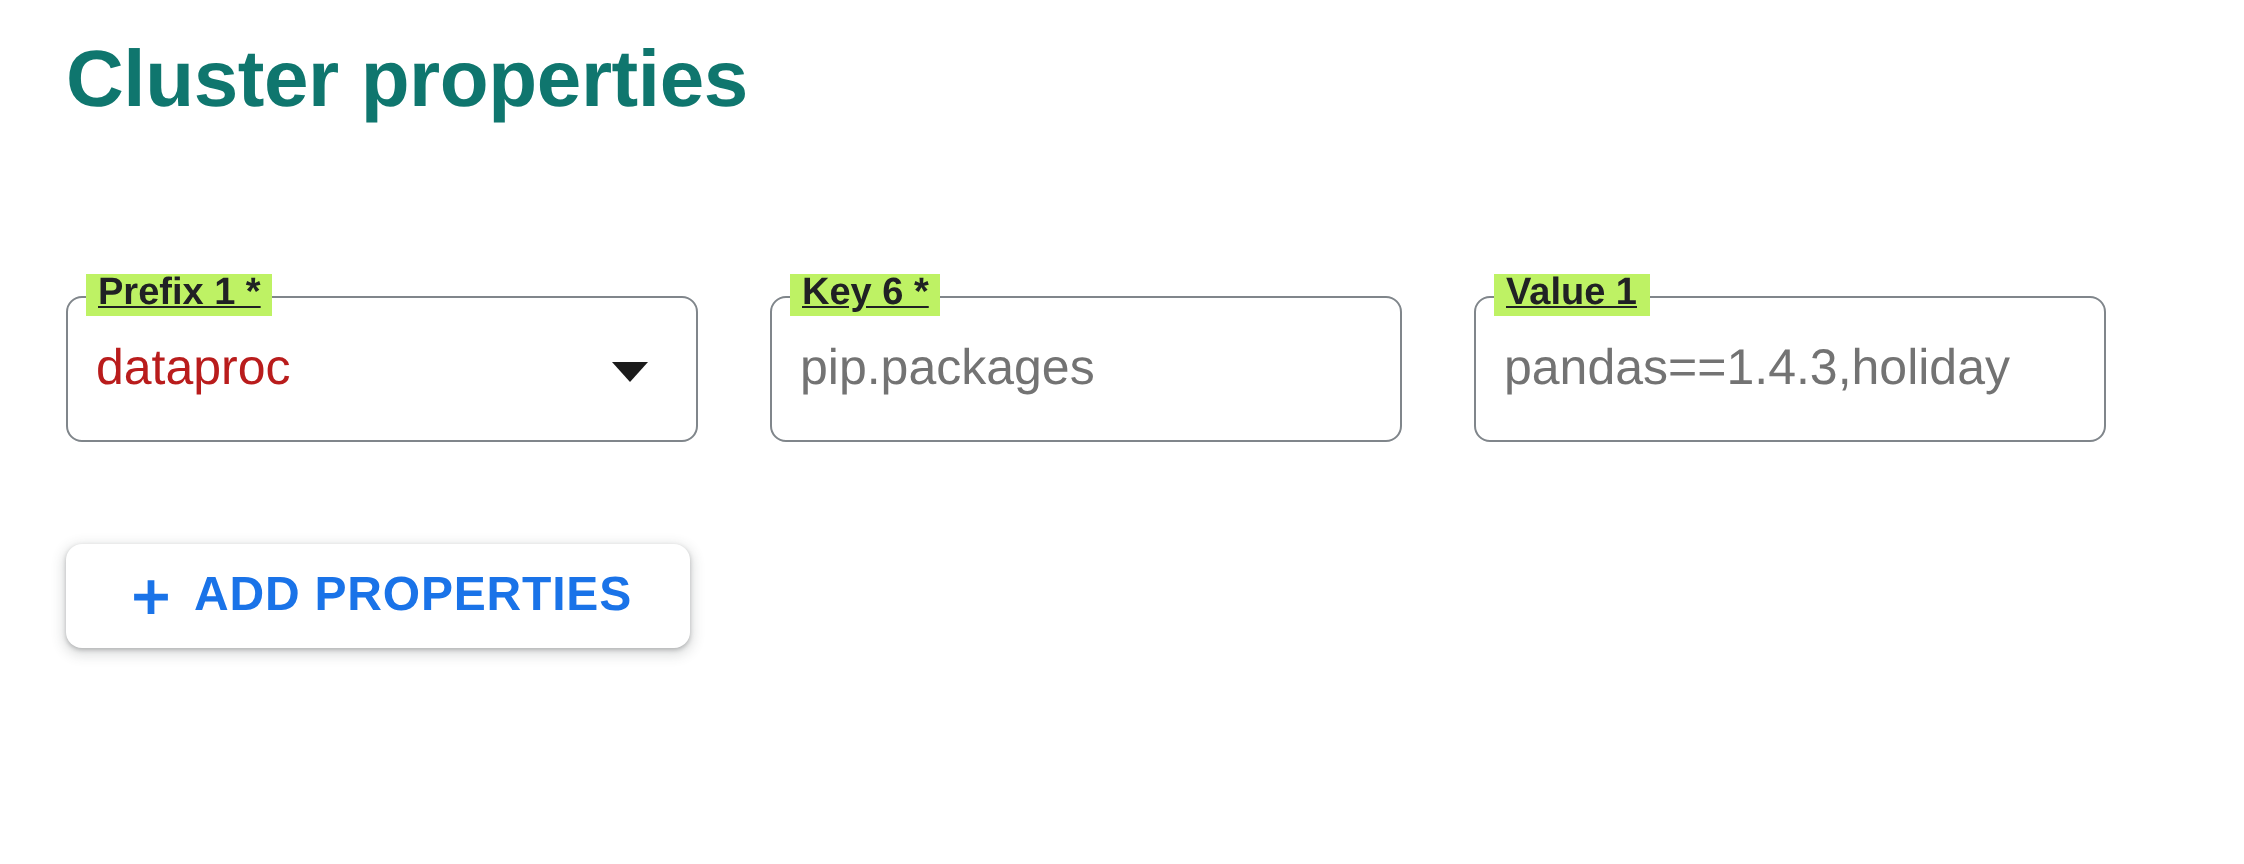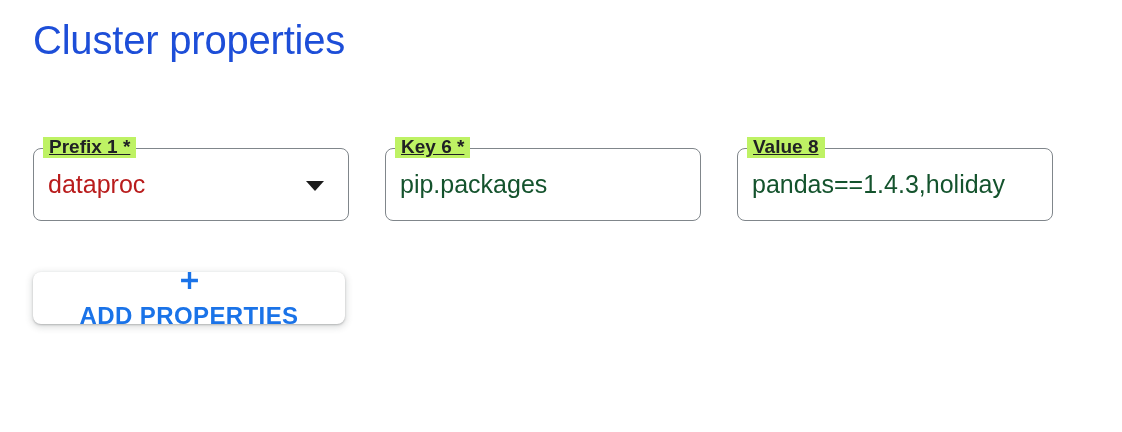--- a/index.html
+++ b/index.html
@@ -11,23 +11,23 @@
     font-family: "Liberation Sans", "DejaVu Sans", sans-serif;
     color: #202124;
     overflow: hidden;
   }
   .page { padding: 16px 33px 0 33px; }
 
   .page-title {
     margin: 0;
     font-size: 40px;
     line-height: 1.2;
-    font-weight: 400;
+    font-weight: 700;
     letter-spacing: -0.2px;
-    color: #1d4ed8;
+    color: #0f766e;
   }
   .page-description {
     margin: 30px 0 0 0;
     font-size: 22px;
     line-height: 1.2;
     color: #3c4043;
     letter-spacing: 0.1px;
   }
 
   .fields-row {
@@ -82,21 +82,21 @@
     inset: 0;
     width: 100%;
     height: 100%;
     border: none;
     outline: none;
     background: transparent;
     border-radius: 8px;
     padding: 0 6px 0 14px;
     font-family: "Liberation Sans", "DejaVu Sans", sans-serif;
     font-size: 25px;
-    color: #14532d;
+    color: #737373;
   }
 
   .add-btn {
     margin-top: 51px;
     display: inline-flex;
     align-items: center;
     justify-content: center;
     gap: 8px;
     width: 312px;
     height: 52px;
@@ -104,21 +104,20 @@
     border-radius: 8px;
     background: #ffffff;
     box-shadow: 0 1px 2px rgba(60,64,67,0.30), 0 2px 6px 2px rgba(60,64,67,0.15);
     color: #1a73e8;
     font-family: "Liberation Sans", "DejaVu Sans", sans-serif;
     font-size: 24px;
     font-weight: 600;
     letter-spacing: 0.4px;
     cursor: pointer;
     padding: 0;
-    flex-direction: column;
   }
   .plus-icon { display: inline-block; flex: 0 0 auto; }
 </style>
 </head>
 <body>
 
 <div class="page">
 
   <h1 class="page-title">Cluster properties</h1>
 
@@ -130,21 +129,21 @@
       <span class="select-value">dataproc</span>
       <span class="dropdown-arrow"></span>
     </div>
 
     <div class="field">
       <span class="field-label">Key 6 *</span>
       <input class="field-input" type="text" value="pip.packages" style="">
     </div>
 
     <div class="field">
-      <span class="field-label">Value 8</span>
+      <span class="field-label">Value 1</span>
       <input class="field-input" type="text" value="pandas==1.4.3,holiday" style="">
     </div>
 
   </div>
 
   <button class="add-btn">
     <svg class="plus-icon" width="27" height="27" viewBox="0 0 24 24" aria-hidden="true">
       <path d="M10.5 4.5v6h-6v3h6v6h3v-6h6v-3h-6v-6z" fill="#1a73e8"></path>
     </svg>
     <span>ADD PROPERTIES</span>

